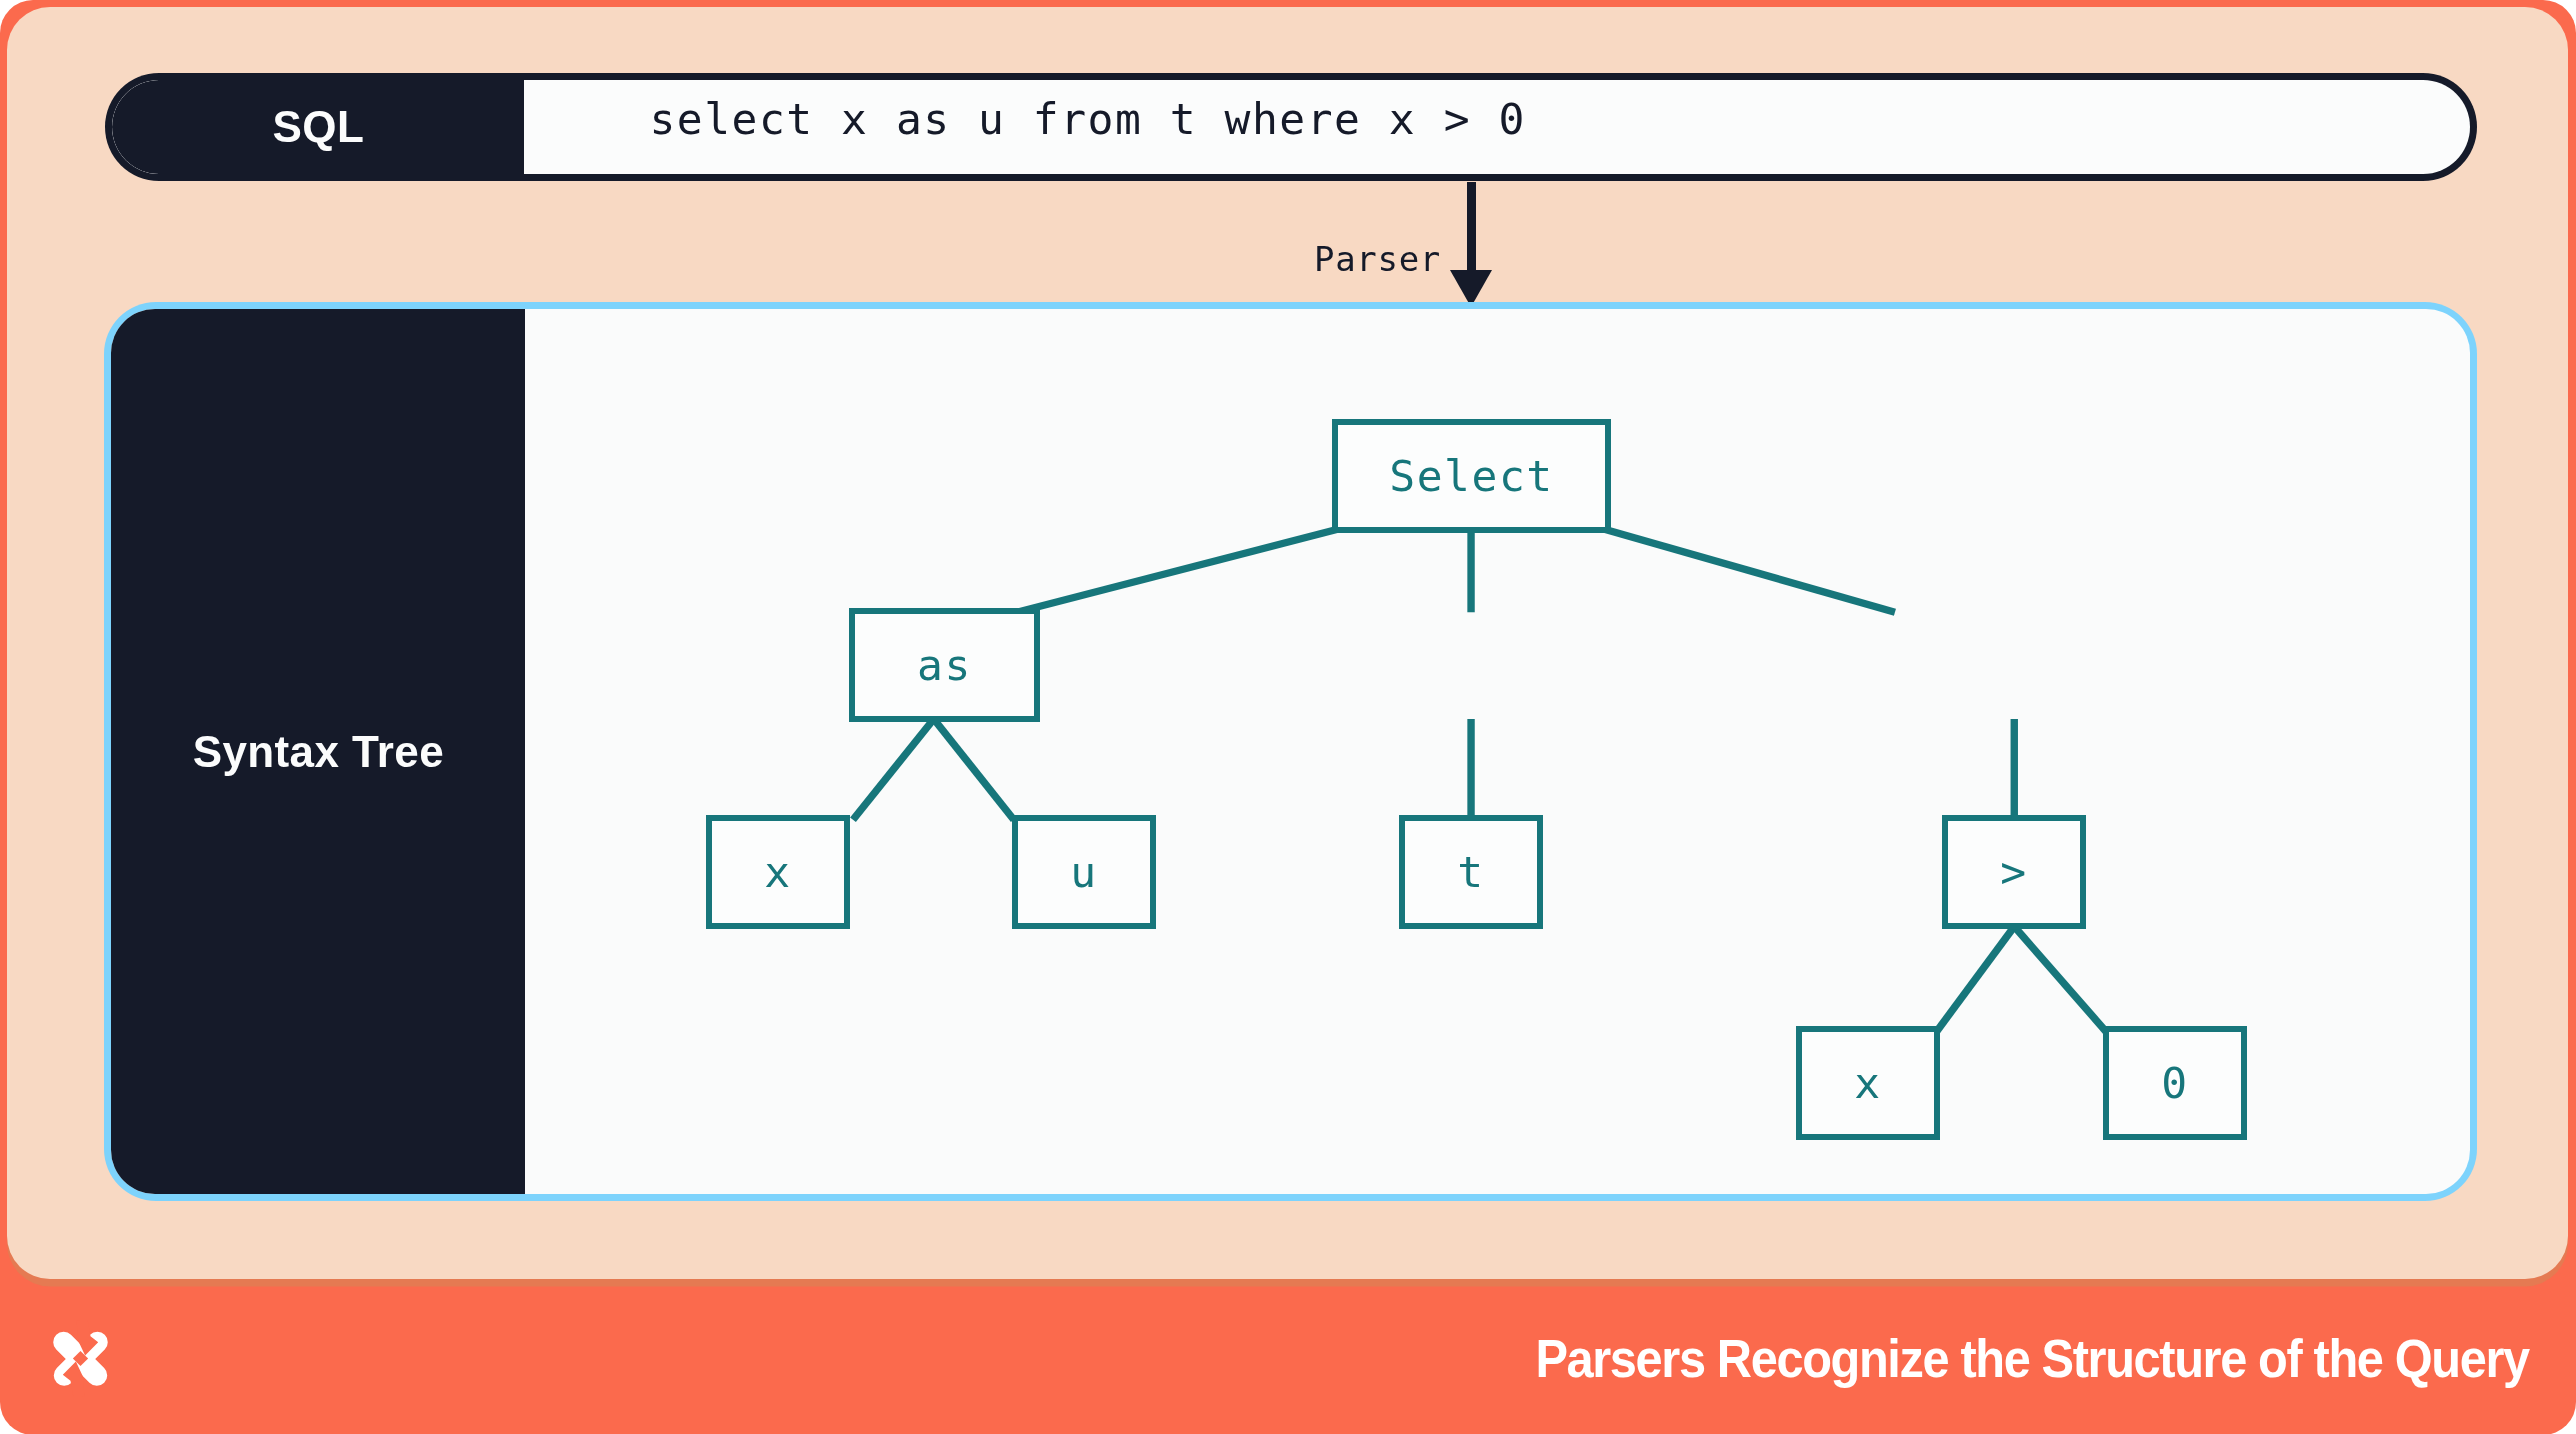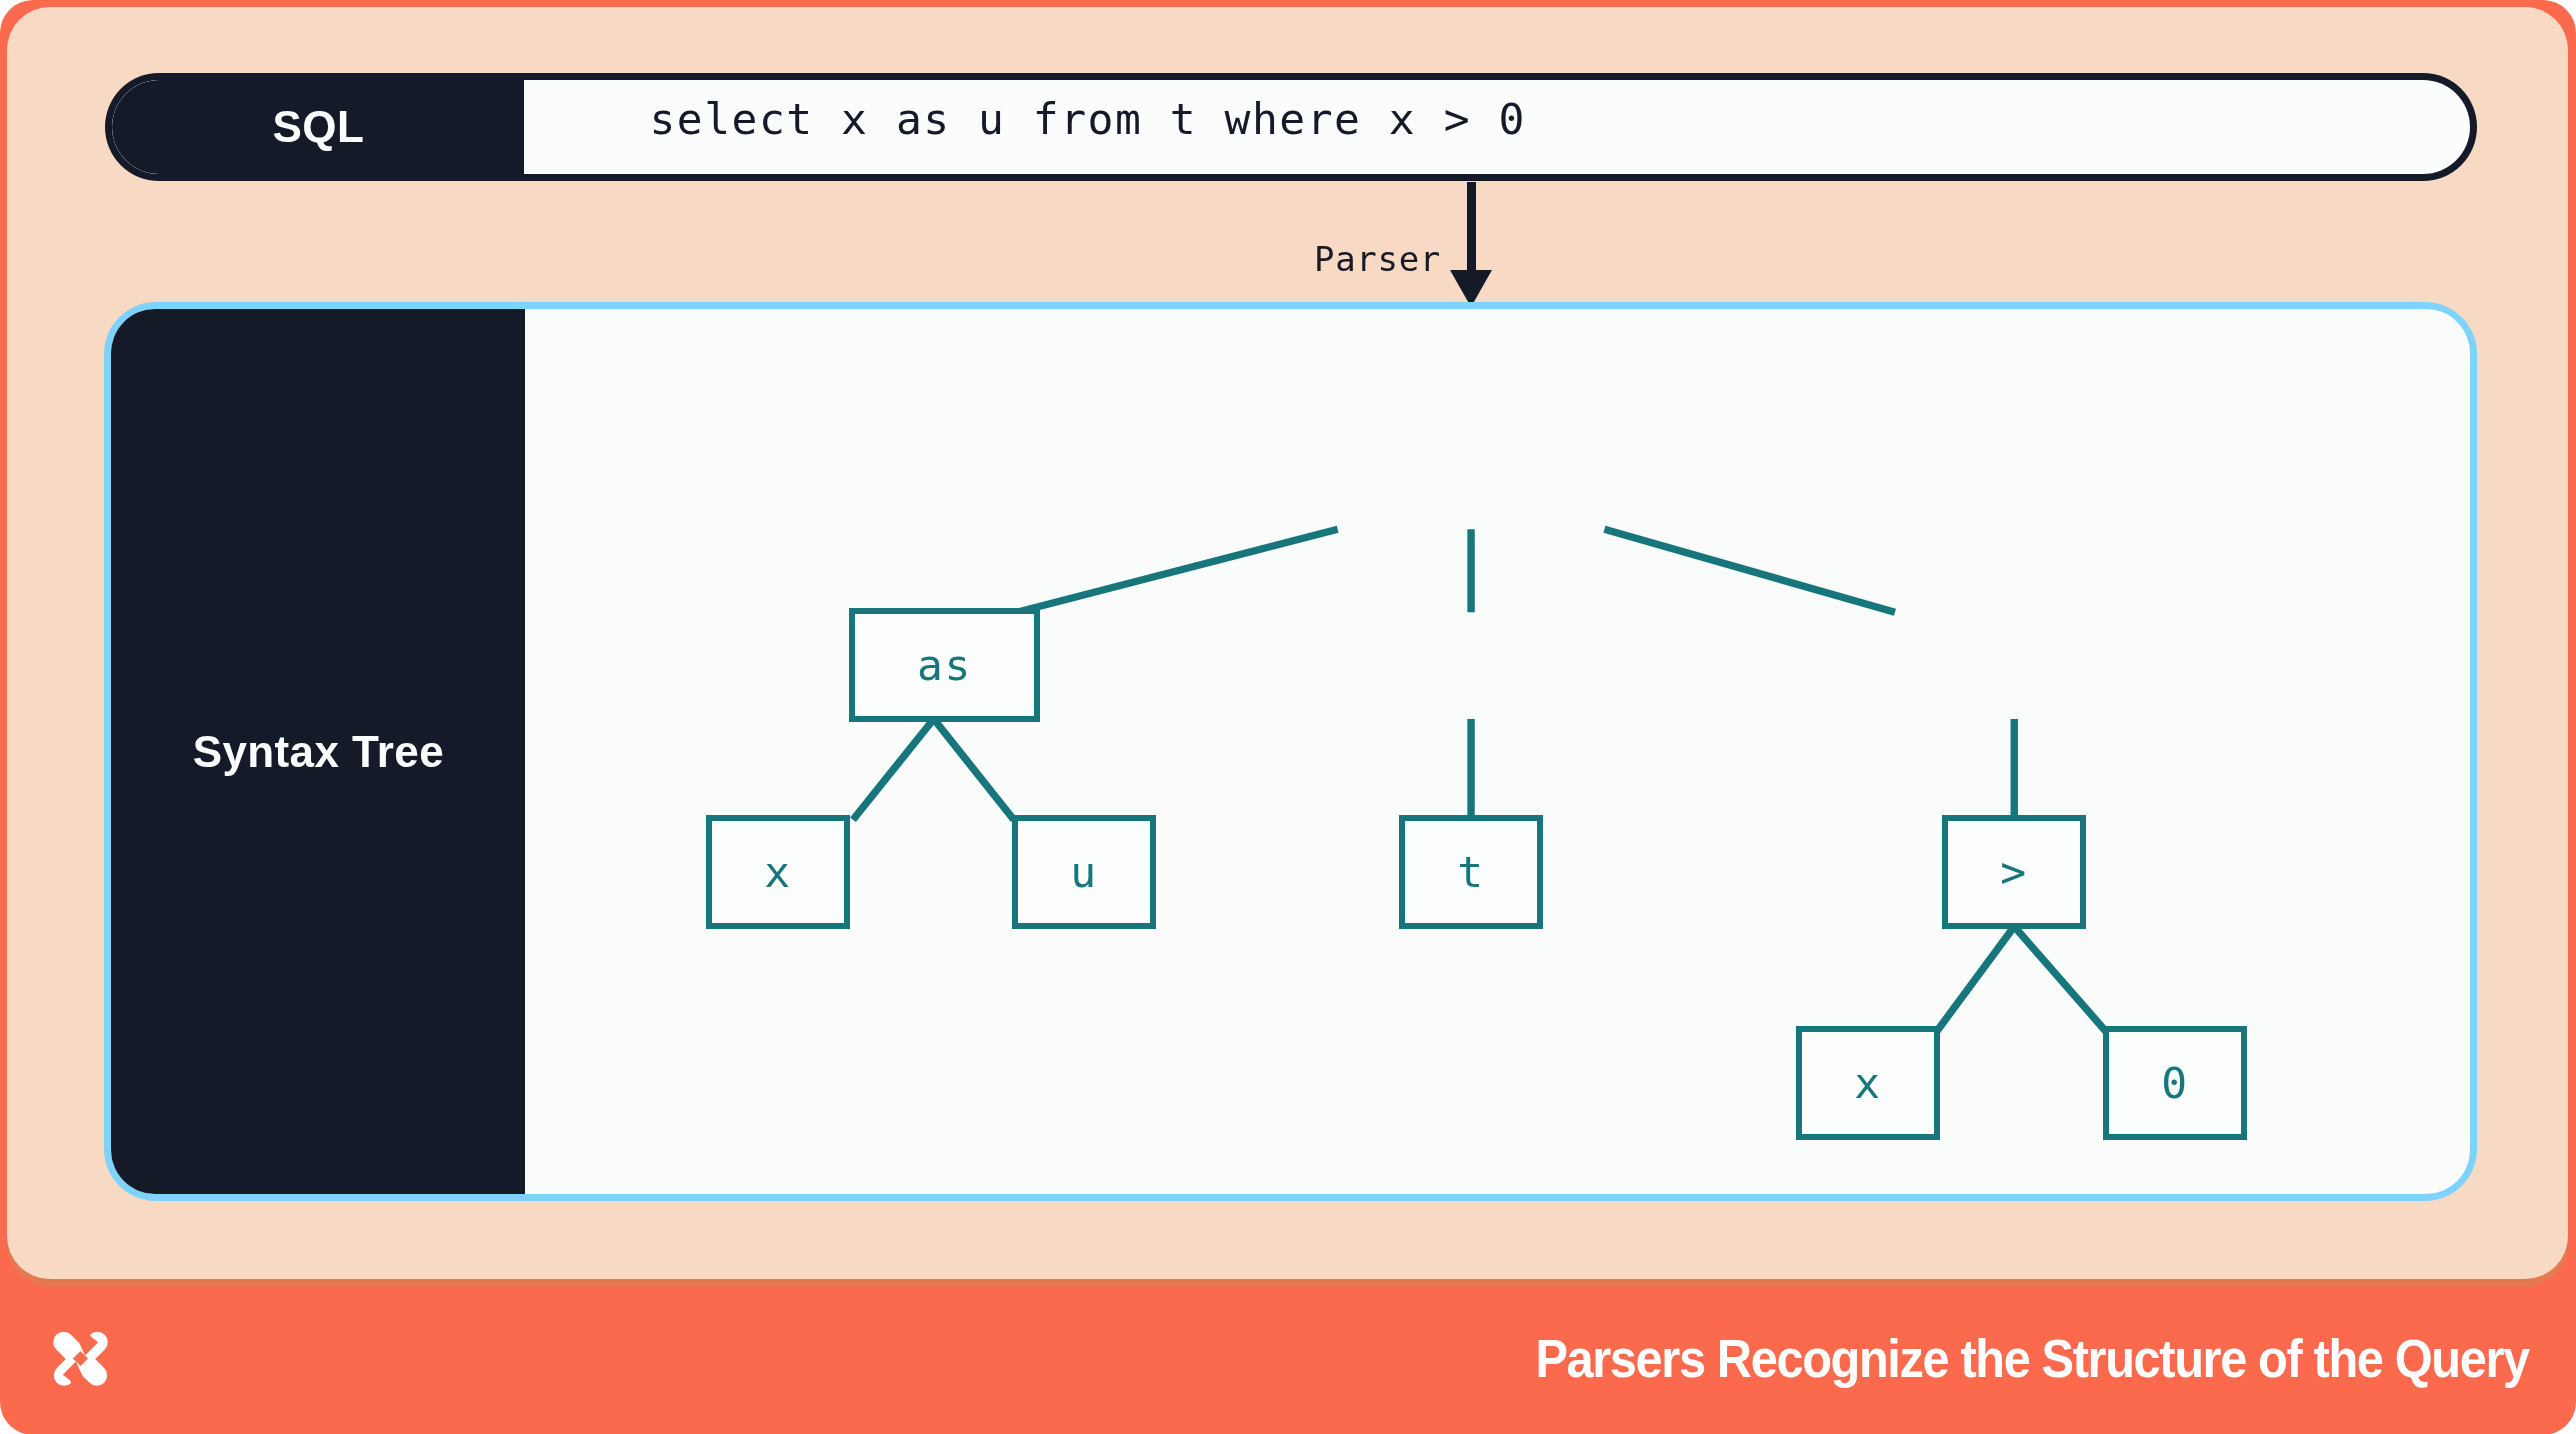--- a/index.html
+++ b/index.html
@@ -79,20 +79,21 @@
       <line x1="2165" y1="714" x2="2557" y2="826"></line>
       <line x1="1260" y1="970" x2="1151" y2="1106"></line>
       <line x1="1260" y1="970" x2="1368" y2="1106"></line>
       <line x1="1985" y1="970" x2="1985" y2="1106"></line>
       <line x1="2718" y1="970" x2="2718" y2="1106"></line>
       <line x1="2718" y1="1250" x2="2613" y2="1392"></line>
       <line x1="2718" y1="1250" x2="2842" y2="1392"></line>
     </g>
   </svg>
 
+  <div class="node n-select">Select</div>
   <div class="node n-as">as</div>
   <div class="node n-x1">x</div>
   <div class="node n-u">u</div>
   <div class="node n-t">t</div>
   <div class="node n-gt">&gt;</div>
   <div class="node n-x2">x</div>
   <div class="node n-zero">0</div>
 
   <svg class="footer-logo" viewBox="0 0 100 100">
     <g fill="#ffffff">

